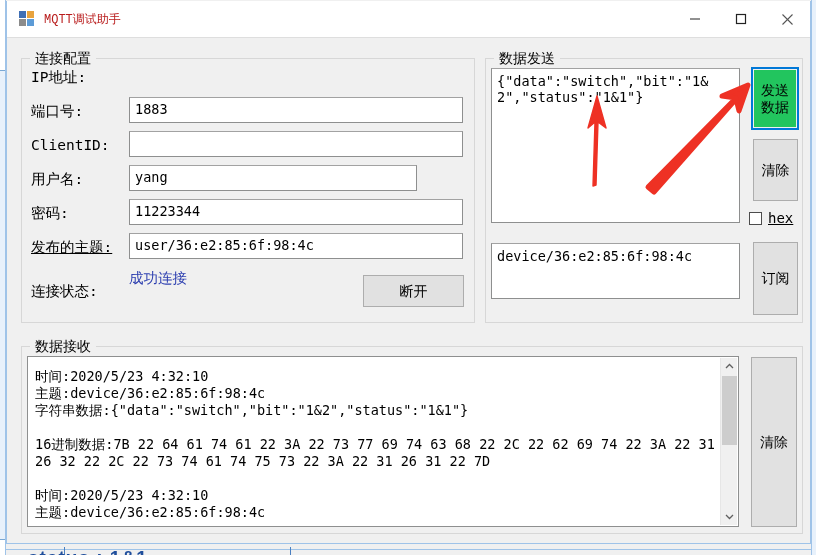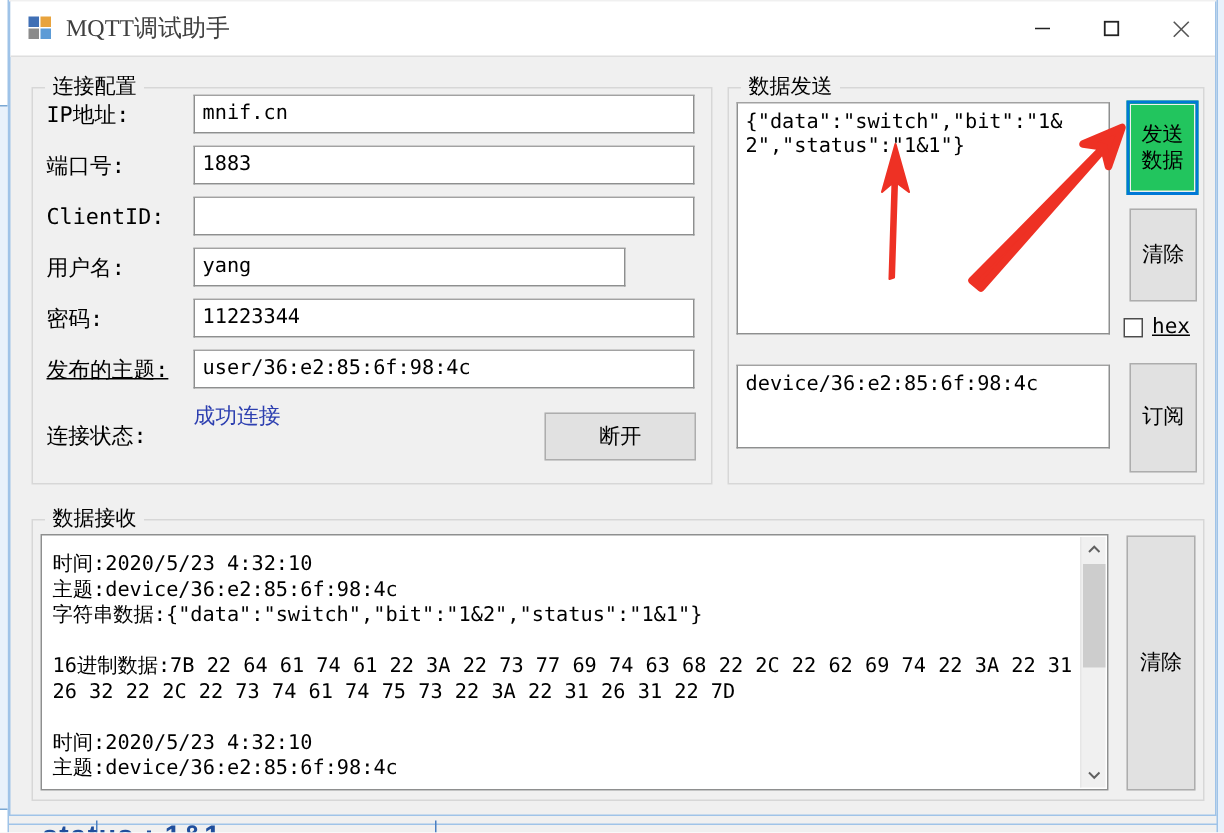--- a/index.html
+++ b/index.html
@@ -103,23 +103,23 @@
     position: absolute;
     display: block;
   }
   .app-icon .q1 { left: 0; top: 0; width: 7px; height: 7px; background: #3f6fb5; }
   .app-icon .q2 { left: 8px; top: 0; width: 7px; height: 7px; background: #e8a33d; }
   .app-icon .q3 { left: 0; top: 8px; width: 7px; height: 7px; background: #8b8b8b; }
   .app-icon .q4 { left: 8px; top: 8px; width: 7px; height: 7px; background: #5c9bd6; }
 
   .title-text {
     margin-left: 9px;
-    font-size: 16px;
-    color: #404040;
-    font-family: Liberation Serif, serif;
+    font-size: 12px;
+    color: #b91c1c;
+    font-family: Liberation Mono, monospace;
     white-space: nowrap;
   }
   .win-controls {
     position: absolute;
     right: 0; top: 0;
     height: 36px;
     display: flex;
   }
   .win-btn {
     width: 46px; height: 36px;
@@ -312,21 +312,20 @@
           </svg>
         </div>
       </div>
     </div>
 
     <div class="groupbox" style="left:14px; top:57px; width:454px; height:265px;">
       <div class="gb-title">连接配置</div>
     </div>
 
     <div class="lbl" style="left:24px; top:67px;">IP地址:</div>
-    <div class="txtbox" style="left:122px; top:62px; width:334px; height:26px;">mnif.cn</div>
 
     <div class="lbl" style="left:24px; top:101px;">端口号:</div>
     <div class="txtbox" style="left:122px; top:96px; width:334px; height:26px;">1883</div>
 
     <div class="lbl" style="left:24px; top:135px;">ClientID:</div>
     <div class="txtbox" style="left:122px; top:130px; width:334px; height:26px;"></div>
 
     <div class="lbl" style="left:24px; top:169px;">用户名:</div>
     <div class="txtbox" style="left:122px; top:164px; width:288px; height:26px;">yang</div>
 

